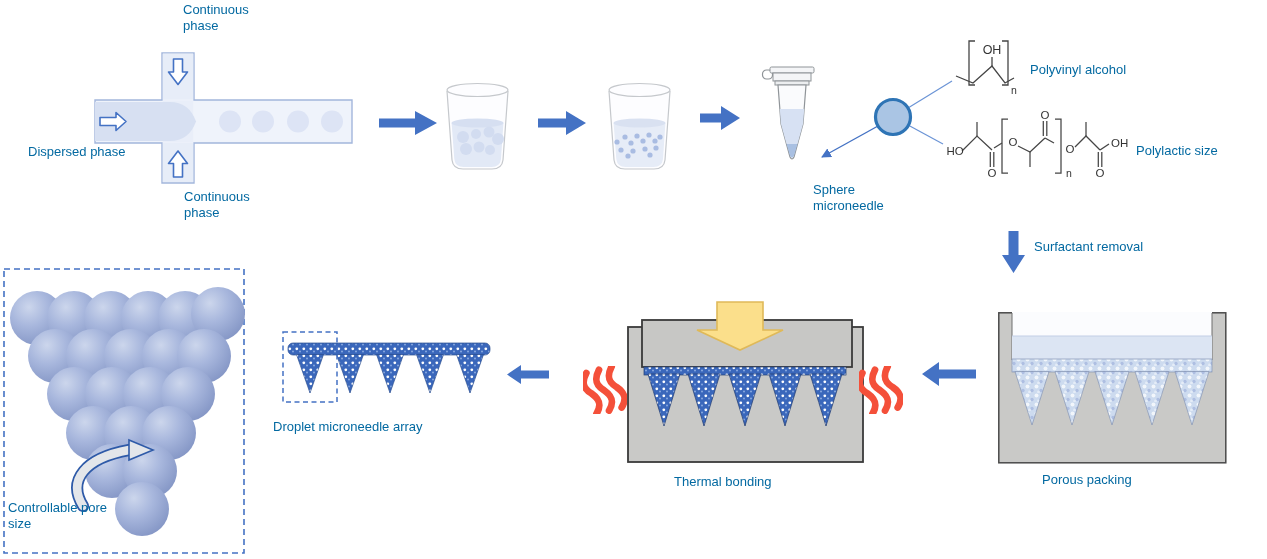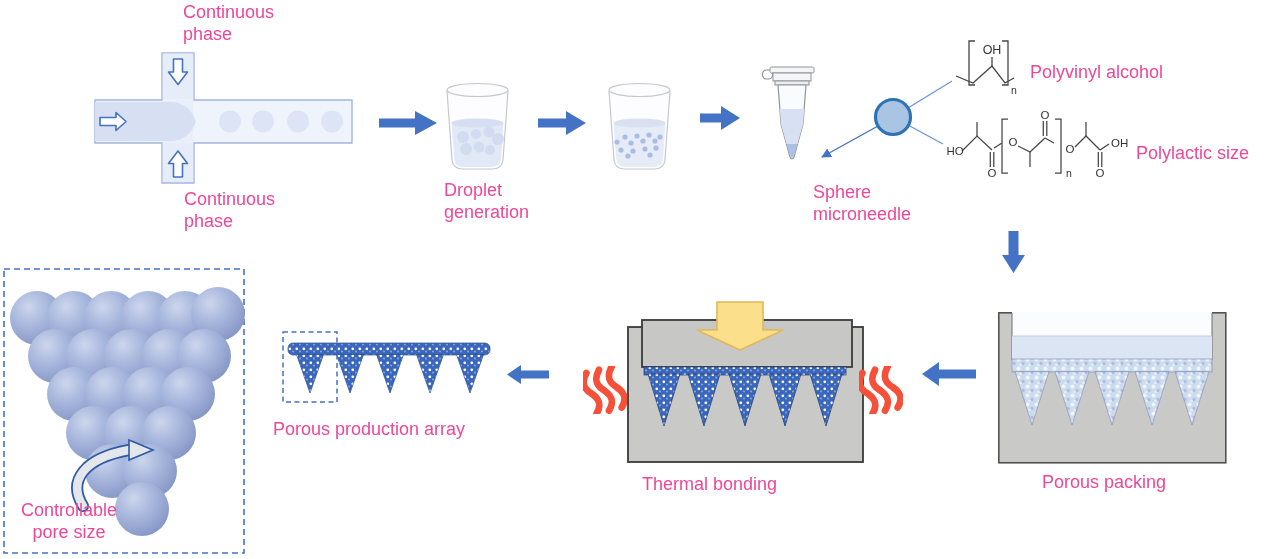--- a/index.html
+++ b/index.html
@@ -1,18 +1,18 @@
 <!DOCTYPE html>
 <html><head>
 <meta charset="utf-8">
 <style>
   html,body{margin:0;padding:0;background:#fff;}
   .stage{position:relative;width:1267px;height:559px;background:#ffffff;overflow:hidden;
          font-family:"Liberation Sans",sans-serif;}
-  .lbl{position:absolute;font-size:18px;line-height:1.22;color:#ec4899;white-space:normal;}
+  .lbl{position:absolute;font-size:13px;line-height:1.22;color:#0369a1;white-space:normal;}
   .nowrap{white-space:nowrap;}
   .abs{position:absolute;}
   svg text{font-family:"Liberation Sans",sans-serif;fill:#333;}
 </style>
 </head>
 <body>
 
 <div class="stage">
 
   <svg class="abs" style="left:85px;top:45px" width="275" height="145" viewBox="0 0 275 145">
@@ -28,20 +28,21 @@
         <circle cx="247" cy="76.5" r="11"></circle>
     </g>
     <g fill="#ffffff" stroke="#4472c4" stroke-width="1.6" stroke-linejoin="round">
       <path d="M15,72.5 H31 V67.5 L41,76.5 L31,85.5 V80.5 H15 Z"></path>
       <path d="M88.5,14 V27 H83.5 L93,39.5 L102.5,27 H97.5 V14 Z"></path>
       <path d="M93,106 L102.5,118.5 H97.5 V132 H88.5 V118.5 H83.5 Z"></path>
     </g>
   </svg>
 
   <div class="lbl" style="left:183px;top:2px;width:100px">Continuous phase</div>
+  <div class="lbl" style="left:28px;top:144px;width:100px">Dispersed phase</div>
   <div class="lbl" style="left:184px;top:189px;width:100px">Continuous phase</div>
 
   <svg class="abs" style="left:379px;top:111px" width="58" height="24" viewBox="0 0 58 24">
     <polygon points="0,7.5 36,7.5 36,0 58,12 36,24 36,16.5 0,16.5" fill="#4472c4"></polygon>
   </svg>
 
   <svg class="abs" style="left:440px;top:80px" width="76" height="95" viewBox="0 0 76 95">
     <path d="M7,11 L12,80 Q13,89 23,89 L52,89 Q62,89 63,80 L68,11" fill="#fdfdff" stroke="#c5c8cc" stroke-width="1.2"></path>
     <path d="M11.6,43 L14.3,79 Q15.3,87 23.5,87 L51.5,87 Q60,87 61,79 L63.4,43 Z" fill="#e2e9f6"></path>
     <ellipse cx="37.5" cy="43" rx="26" ry="4.5" fill="#d6dff1"></ellipse>
@@ -49,21 +50,20 @@
       <circle cx="23" cy="57" r="6"></circle>
         <circle cx="36" cy="54" r="5"></circle>
         <circle cx="49" cy="52" r="5.5"></circle>
       <circle cx="58" cy="59" r="6"></circle>
         <circle cx="26" cy="69" r="6"></circle>
         <circle cx="39" cy="67" r="5.5"></circle>
       <circle cx="50" cy="70" r="5"></circle>
     </g>
     <ellipse cx="37.5" cy="10" rx="30.5" ry="6.5" fill="#fdfdff" stroke="#c5c8cc" stroke-width="1.2"></ellipse>
   </svg>
-  <div class="lbl" style="left:444px;top:180px;width:100px">Droplet generation</div>
 
   <svg class="abs" style="left:538px;top:111px" width="48" height="24" viewBox="0 0 48 24">
     <polygon points="0,7.5 28,7.5 28,0 48,12 28,24 28,16.5 0,16.5" fill="#4472c4"></polygon>
   </svg>
 
   <svg class="abs" style="left:602px;top:80px" width="76" height="95" viewBox="0 0 76 95">
     <path d="M7,11 L12,80 Q13,89 23,89 L52,89 Q62,89 63,80 L68,11" fill="#fdfdff" stroke="#c5c8cc" stroke-width="1.2"></path>
     <path d="M11.6,43 L14.3,79 Q15.3,87 23.5,87 L51.5,87 Q60,87 61,79 L63.4,43 Z" fill="#e6ecf7"></path>
     <ellipse cx="37.5" cy="43" rx="26" ry="4.5" fill="#d9e1f1"></ellipse>
     <g fill="#a9bce2">
@@ -148,20 +148,21 @@
     <text x="138" y="67" font-size="10.5">n</text>
     <text x="142" y="43" text-anchor="middle" font-size="11.5">O</text>
     <text x="172" y="67" text-anchor="middle" font-size="11.5">O</text>
     <text x="183" y="37" font-size="11.5">OH</text>
   </svg>
   <div class="lbl nowrap" style="left:1136px;top:143px">Polylactic size</div>
 
   <svg class="abs" style="left:1002px;top:231px" width="23" height="42" viewBox="0 0 23 42">
     <polygon points="6.5,0 16.5,0 16.5,24 23,24 11.5,42 0,24 6.5,24" fill="#4472c4"></polygon>
   </svg>
+  <div class="lbl nowrap" style="left:1034px;top:239px">Surfactant removal</div>
 
   <svg class="abs" style="left:998px;top:312px" width="230" height="153" viewBox="0 0 230 153">
     <defs>
       <pattern id="pat1" width="9" height="9" patternUnits="userSpaceOnUse">
         <rect width="9" height="9" fill="#cddbef"></rect>
         <circle cx="2.5" cy="2.5" r="2" fill="#f2f6fb"></circle>
         <circle cx="7" cy="6.5" r="1.7" fill="#aebfe2"></circle>
         <circle cx="4.5" cy="8" r="1.4" fill="#e4ecf7"></circle>
       </pattern>
     </defs>
@@ -214,21 +215,21 @@
       <path d="M34,3 c-7,8 -7,14 0,21 c7,8 7,14 0,21"></path>
     </g>
   </svg>
   <svg class="abs" style="left:859px;top:366px" width="44" height="48" viewBox="0 0 44 48">
     <g transform="rotate(-14 22 24)" fill="none" stroke="#f4503a" stroke-width="6.8" stroke-linecap="round">
       <path d="M8,3 c-7,8 -7,14 0,21 c7,8 7,14 0,21"></path>
       <path d="M21,3 c-7,8 -7,14 0,21 c7,8 7,14 0,21"></path>
       <path d="M34,3 c-7,8 -7,14 0,21 c7,8 7,14 0,21"></path>
     </g>
   </svg>
-  <div class="lbl nowrap" style="left:642px;top:474px">Thermal bonding</div>
+  <div class="lbl nowrap" style="left:674px;top:474px">Thermal bonding</div>
 
   <svg class="abs" style="left:507px;top:365px" width="42" height="19" viewBox="0 0 42 19">
     <polygon points="42,5.5 14,5.5 14,0 0,9.5 14,19 14,13.5 42,13.5" fill="#4472c4"></polygon>
   </svg>
 
   <svg class="abs" style="left:281px;top:326px" width="235" height="82" viewBox="0 0 235 82">
     <defs>
       <pattern id="pat3" width="7" height="7" patternUnits="userSpaceOnUse">
         <rect width="7" height="7" fill="#3a67bb"></rect>
         <circle cx="1.8" cy="1.8" r="1.4" fill="#ffffff"></circle>
@@ -238,21 +239,21 @@
     <g fill="url(#pat3)" stroke="#2a4d8f" stroke-width="0.7">
       <rect x="7" y="17" width="202" height="12" rx="5"></rect>
       <polygon points="15.5,28.5 42.5,28.5 29,67"></polygon>
       <polygon points="55.5,28.5 82.5,28.5 69,67"></polygon>
       <polygon points="95.5,28.5 122.5,28.5 109,67"></polygon>
       <polygon points="135.5,28.5 162.5,28.5 149,67"></polygon>
       <polygon points="175.5,28.5 202.5,28.5 189,67"></polygon>
     </g>
     <rect x="2" y="6" width="54" height="70" fill="none" stroke="#4472c4" stroke-width="1.5" stroke-dasharray="5,3.5"></rect>
   </svg>
-  <div class="lbl nowrap" style="left:273px;top:419px">Porous production array</div>
+  <div class="lbl nowrap" style="left:273px;top:419px">Droplet microneedle array</div>
 
   <div class="abs" style="left:3px;top:268px;width:242px;height:286px">
     <svg width="242" height="286" viewBox="0 0 242 286">
       <defs>
         <radialGradient id="sphG" cx="35%" cy="30%" r="78%">
           <stop offset="0%" stop-color="#ccd6ec"></stop>
           <stop offset="45%" stop-color="#a8b7dd"></stop>
           <stop offset="100%" stop-color="#8294c4"></stop>
         </radialGradient>
       </defs>
@@ -279,16 +280,16 @@
         <circle cx="109" cy="203" r="27"></circle>
           <circle cx="147" cy="203" r="27"></circle>
         <circle cx="139" cy="241" r="27"></circle>
       </g>
       <g>
         <path d="M80,238 C64,212 82,190 126,182" fill="none" stroke="#2e5aa8" stroke-width="12" stroke-linecap="round"></path>
         <path d="M80,238 C64,212 82,190 126,182" fill="none" stroke="#e3e6ea" stroke-width="8.5" stroke-linecap="round"></path>
         <polygon points="126,172 150,182 126,192" fill="#e3e6ea" stroke="#2e5aa8" stroke-width="1.6"></polygon>
       </g>
     </svg>
-    <div class="lbl" style="left:5px;top:232px;width:122px;text-align:center">Controllable pore size</div>
+    <div class="lbl" style="left:5px;top:232px;width:122px;">Controllable pore size</div>
   </div>
 
 </div>
 
 </body></html>

